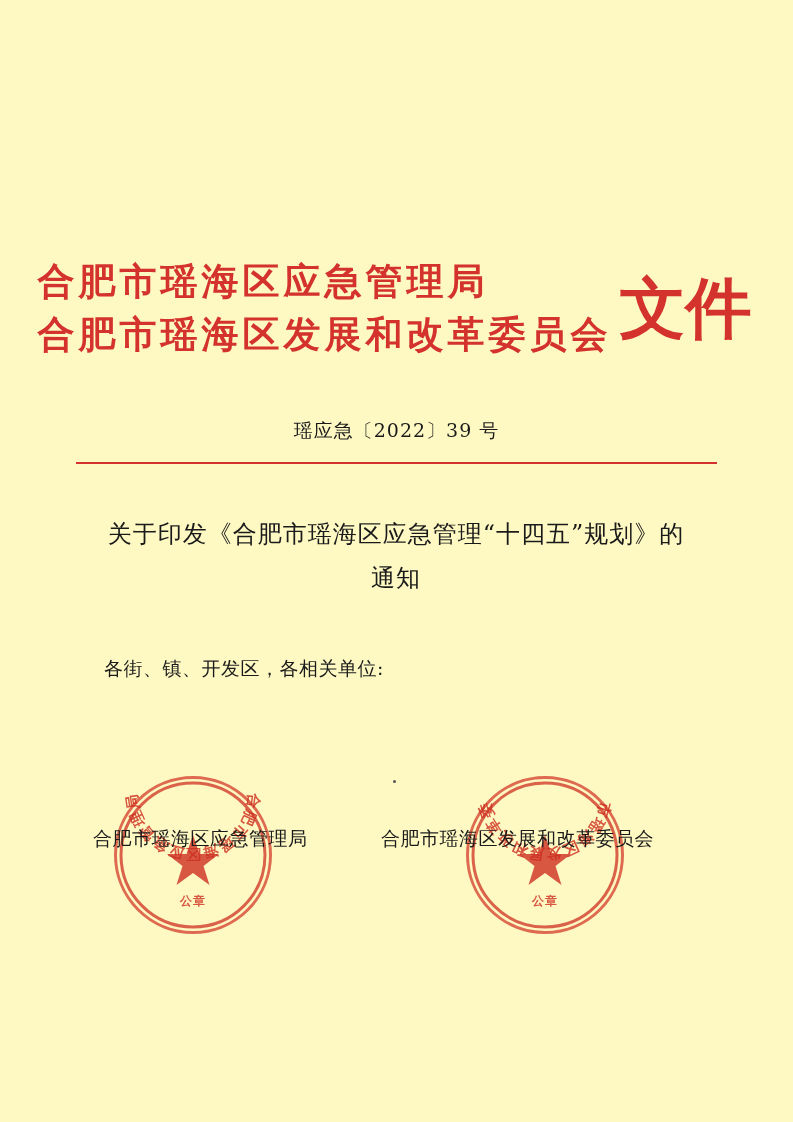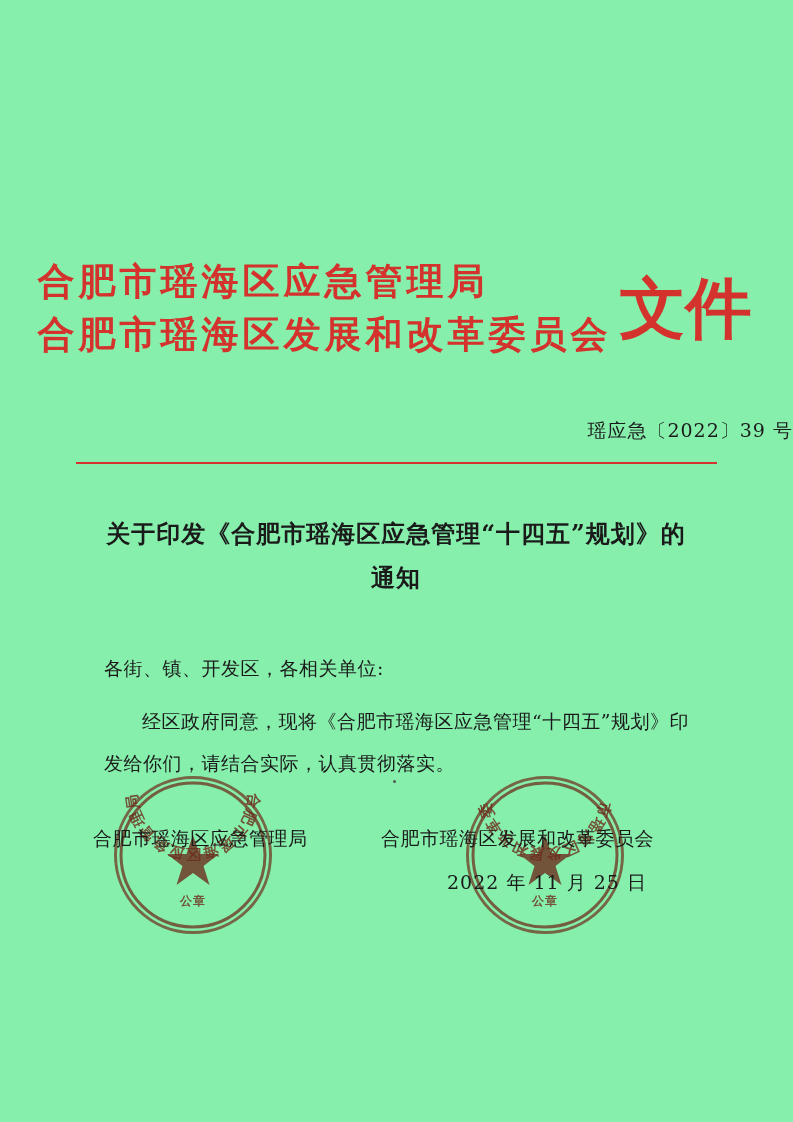--- a/index.html
+++ b/index.html
@@ -12,21 +12,21 @@
     height: 1122px;
     position: relative;
     font-family: "DejaVu Serif", "Liberation Serif", serif;
     color: #1a1a1a;
     overflow: hidden;
   }
 
   .page {
     position: absolute;
     inset: 0;
-    background: #86efac;
+    background: #fef9c3;
   }
 
   
   .masthead {
     position: absolute;
     top: 255px;
     left: 0;
     width: 793px;
     text-align: center;
   }
@@ -61,21 +61,21 @@
     margin-left: 8px;
     white-space: nowrap;
   }
 
   
   .doc-number {
     position: absolute;
     top: 418px;
     left: 0;
     width: 793px;
-    text-align: right;
+    text-align: center;
     font-size: 19px;
     letter-spacing: 1px;
     color: #1a1a1a;
   }
 
   
   .red-rule {
     position: absolute;
     top: 462px;
     left: 76px;
@@ -84,21 +84,21 @@
     background: #d4322c;
   }
 
   
   .title {
     position: absolute;
     top: 512px;
     left: 96px;
     width: 600px;
     text-align: center;
-    font-weight: bold;
+    font-weight: normal;
     font-size: 24px;
     line-height: 44px;
     letter-spacing: 1px;
   }
 
   
   .body-block {
     position: absolute;
     top: 636px;
     left: 93px;
@@ -208,21 +208,20 @@
   </div>
 
   <div class="doc-number">瑶应急〔2022〕39 号</div>
 
   <div class="red-rule"></div>
 
   <div class="title">关于印发《合肥市瑶海区应急管理“十四五”规划》的通知</div>
 
   <div class="body-block">
     <p class="body-p">各街、镇、开发区，各相关单位:</p>
-    <p class="body-p indent">经区政府同意，现将《合肥市瑶海区应急管理“十四五”规划》印发给你们，请结合实际，认真贯彻落实。</p>
   </div>
 
   <div class="dot"></div>
 
   <div class="seal seal-1">
     <svg viewBox="0 0 152 152" xmlns="http://www.w3.org/2000/svg">
       <defs>
         <path id="arc1" d="M 76,138 m -56,0 a 56,56 0 1,1 112,0" transform="rotate(180 76 76)"></path>
       </defs>
       <circle cx="76" cy="76" r="72" fill="none" stroke="rgba(206,48,42,0.75)" stroke-width="3"></circle>
@@ -243,15 +242,14 @@
       <text class="seal-text">
         <textPath href="#arc2" startOffset="50%" text-anchor="middle">合肥市瑶海区发展和改革委员会</textPath>
       </text>
       <polygon class="seal-star" points="76,56 82.5,75 102,75 86.5,87 92.5,106 76,94 59.5,106 65.5,87 50,75 69.5,75"></polygon>
       <text class="seal-bottom" x="76" y="126" text-anchor="middle">公章</text>
     </svg>
   </div>
 
   <div class="sig-left">合肥市瑶海区应急管理局</div>
   <div class="sig-right">合肥市瑶海区发展和改革委员会</div>
-  <div class="sig-date">2022 年 11 月 25 日</div>
 
 </div>
 
 </body></html>

